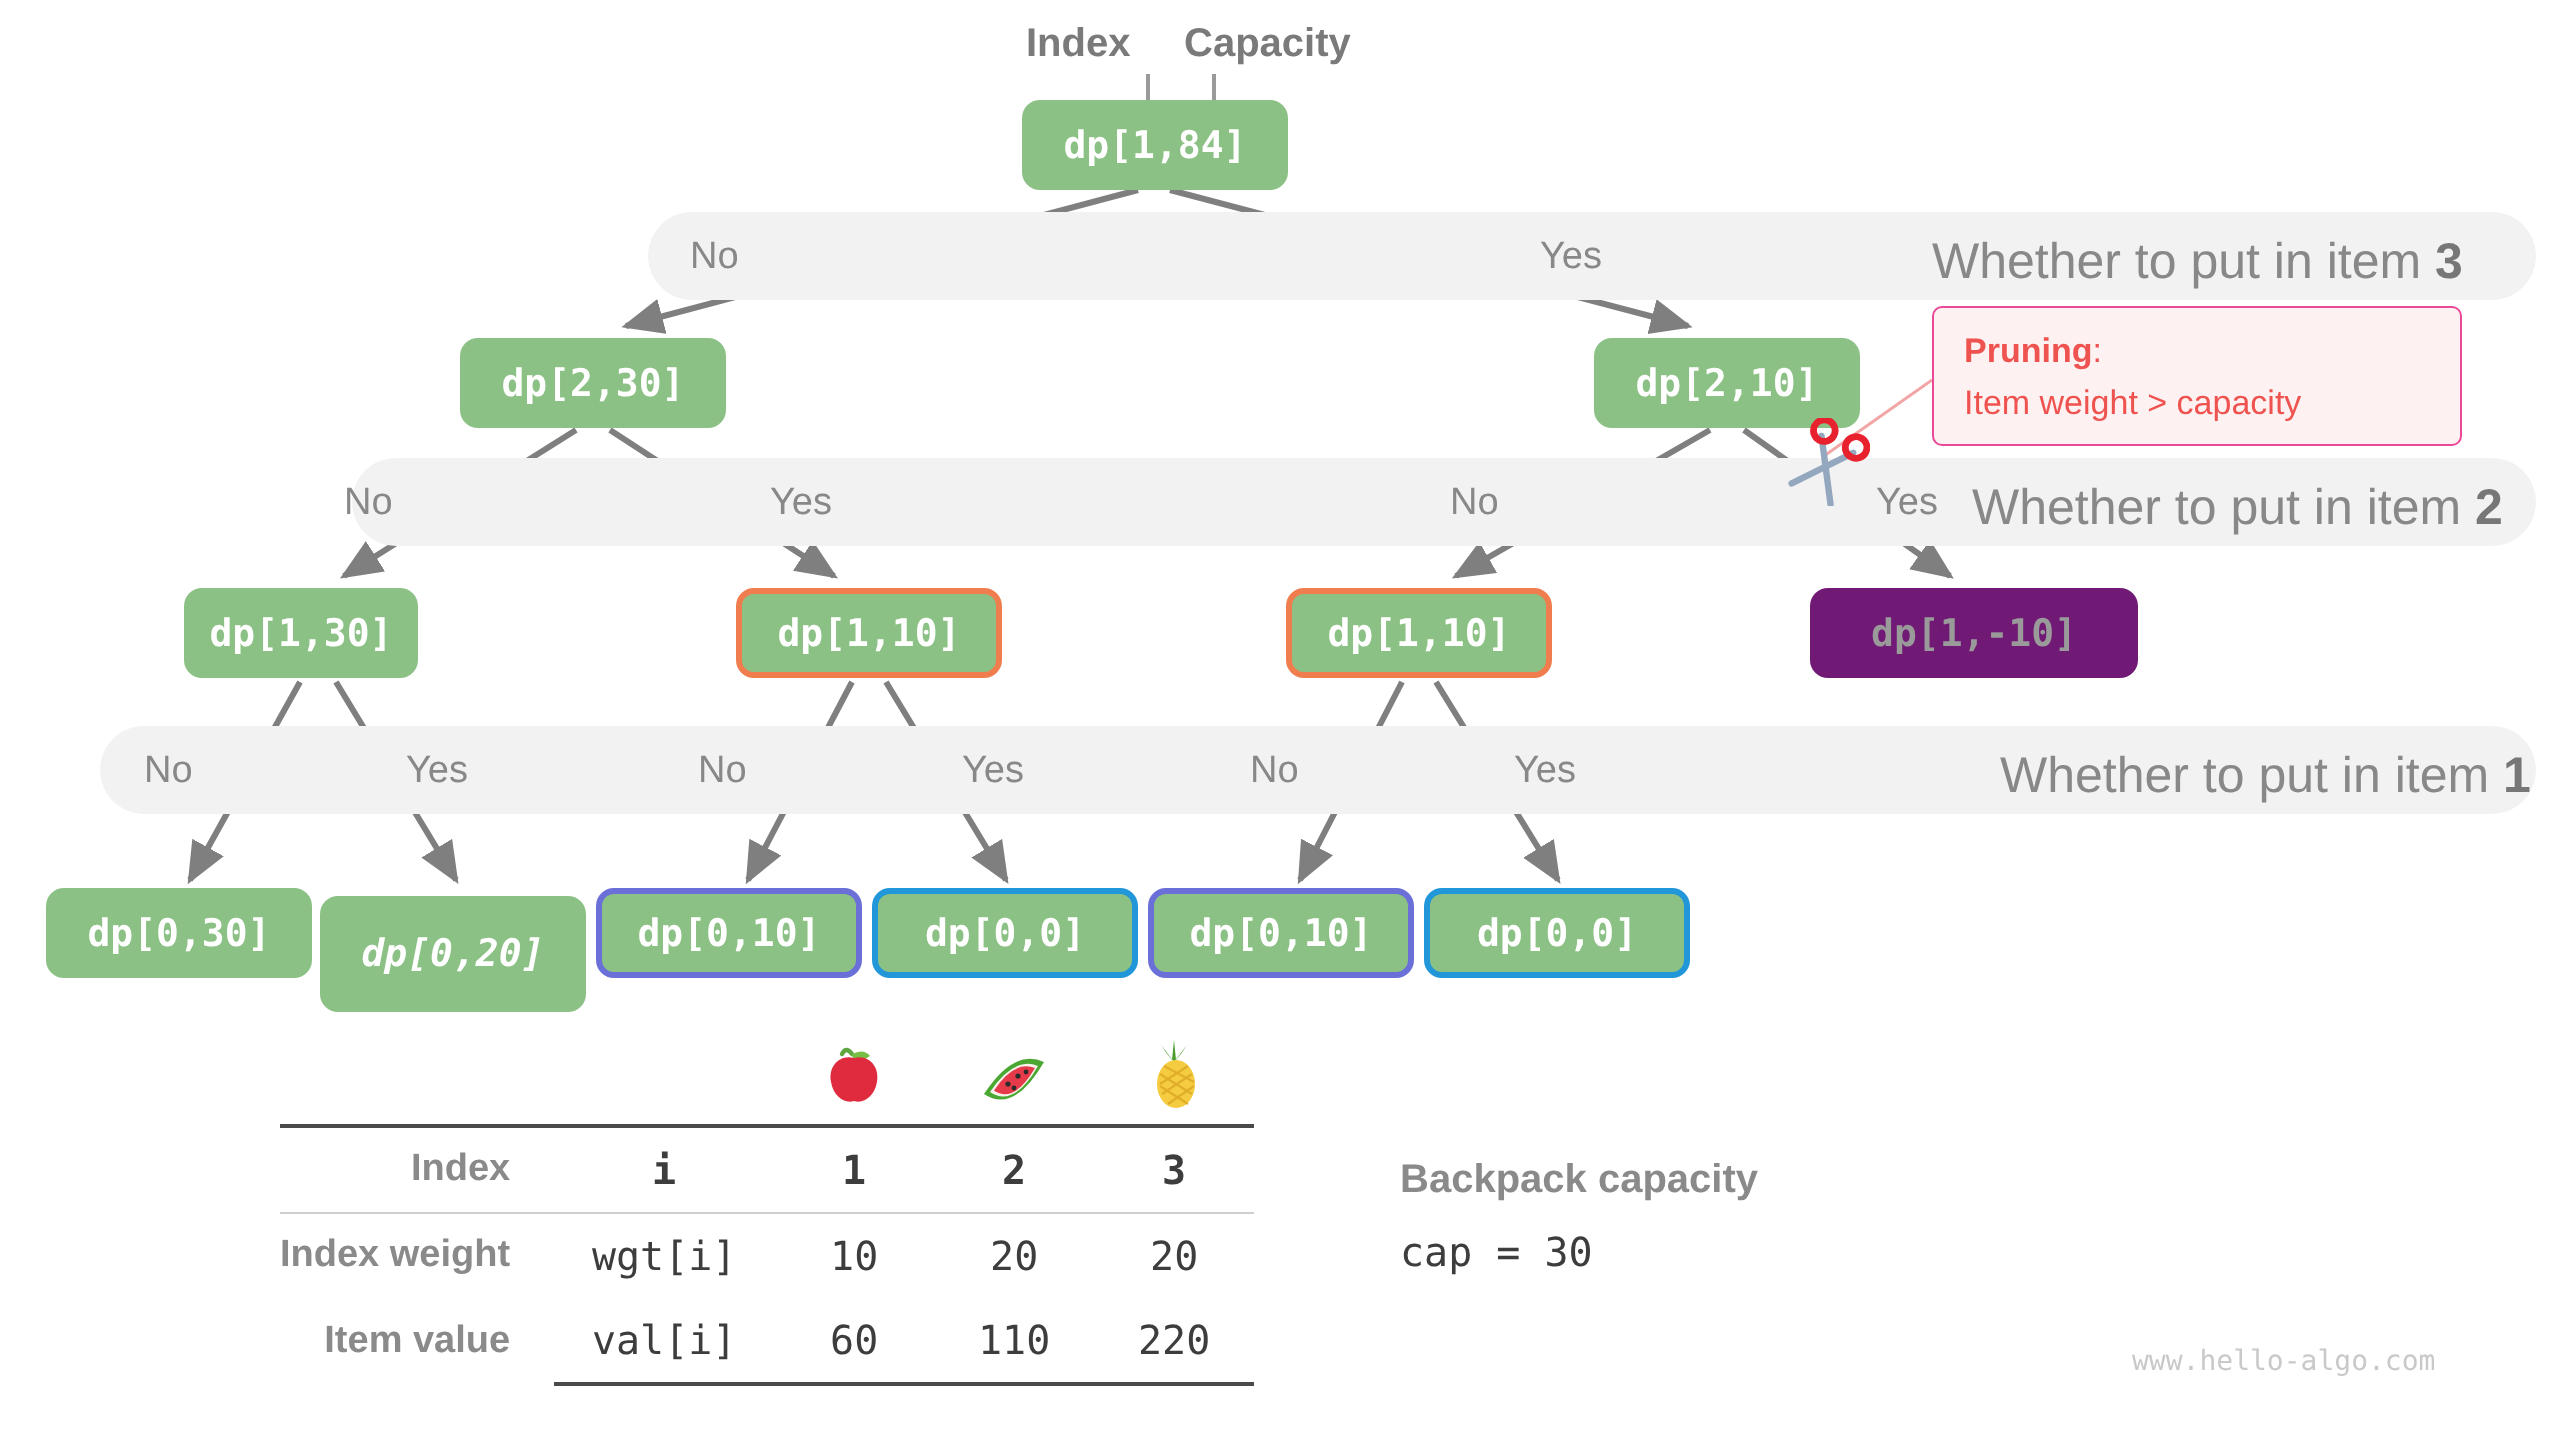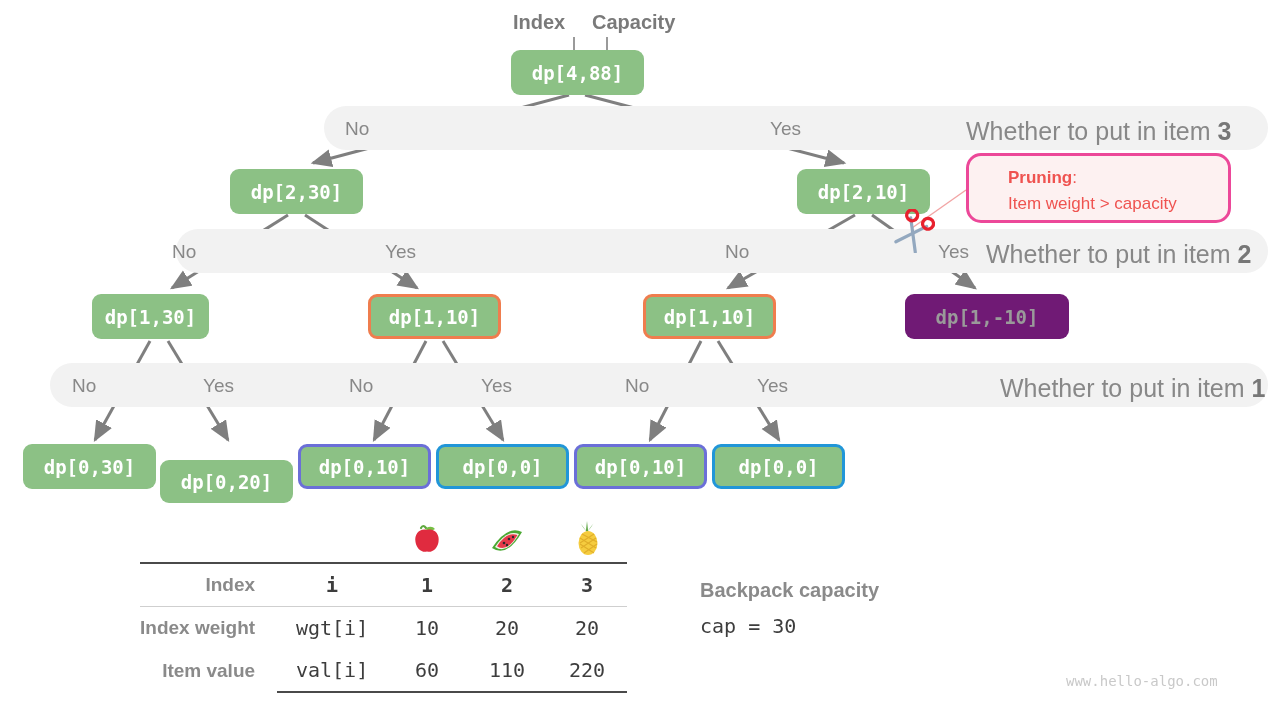--- a/index.html
+++ b/index.html
@@ -43,22 +43,22 @@
 
   
   .hdr{
     position:absolute;color:#7a7a7a;font-size:20px;font-weight:bold;
     white-space:nowrap;line-height:1;
   }
 
   
   #prune-box{
     position:absolute;left:966px;top:153px;width:265px;height:70px;
-    background:#fdf1f1;border:3px solid #ec4899;border-radius:15px;
-    box-sizing:border-box;padding:9px 0 0 39px;
+    background:#fdf1f1;border:1px solid #ec4899;border-radius:5px;
+    box-sizing:border-box;padding:9px 0 0 15px;
   }
   #prune-box .l1{color:#ef5350;font-size:17px;line-height:1.55;white-space:nowrap;}
   #prune-box .l1 b{font-weight:bold;}
   #prune-box .l2{color:#ef5350;font-size:17px;line-height:1.55;white-space:nowrap;}
 
   
   #tbl{position:absolute;left:140px;top:518px;}
   table{border-collapse:collapse;}
   td{padding:0;}
   .rowlbl{
@@ -153,32 +153,32 @@
   <div class="bar-lbl" style="left:72px;top:376px;">No</div>
   <div class="bar-lbl" style="left:203px;top:376px;">Yes</div>
   <div class="bar-lbl" style="left:349px;top:376px;">No</div>
   <div class="bar-lbl" style="left:481px;top:376px;">Yes</div>
   <div class="bar-lbl" style="left:625px;top:376px;">No</div>
   <div class="bar-lbl" style="left:757px;top:376px;">Yes</div>
   <div class="bar-title" style="left:1000px;top:376px;">
     <span>Whether to put in item </span><b>1</b>
   </div>
 
-  <div class="node" style="left:511px;top:50px;width:133px;height:45px;">dp[4,88]</div>
+  <div class="node" style="left:511px;top:50px;width:133px;height:45px;">dp[1,84]</div>
 
   <div class="node" style="left:230px;top:169px;width:133px;height:45px;">dp[2,30]</div>
   <div class="node" style="left:797px;top:169px;width:133px;height:45px;">dp[2,10]</div>
 
   <div class="node" style="left:92px;top:294px;width:117px;height:45px;">dp[1,30]</div>
   <div class="node orange" style="left:368px;top:294px;width:133px;height:45px;">dp[1,10]</div>
   <div class="node orange" style="left:643px;top:294px;width:133px;height:45px;">dp[1,10]</div>
   <div class="node gray" style="left:905px;top:294px;width:164px;height:45px;">dp[1,-10]</div>
 
   <div class="node" style="left:23px;top:444px;width:133px;height:45px;">dp[0,30]</div>
-  <div class="node" style="left:160px;top:460px;width:133px;height:43px;">dp[0,20]</div>
+  <div class="node" style="left:160px;top:448px;width:133px;height:58px;font-style:italic;">dp[0,20]</div>
   <div class="node purple" style="left:298px;top:444px;width:133px;height:45px;">dp[0,10]</div>
   <div class="node blue" style="left:436px;top:444px;width:133px;height:45px;">dp[0,0]</div>
   <div class="node purple" style="left:574px;top:444px;width:133px;height:45px;">dp[0,10]</div>
   <div class="node blue" style="left:712px;top:444px;width:133px;height:45px;">dp[0,0]</div>
 
   <svg style="position:absolute;left:893px;top:209px;width:42px;height:44px;" viewBox="0 0 42 44">
     <g transform="rotate(28 21 22)">
       <line x1="12" y1="12" x2="32" y2="40" stroke="#93a8bf" stroke-width="3.2" stroke-linecap="round"></line>
       <line x1="30" y1="12" x2="10" y2="40" stroke="#93a8bf" stroke-width="3.2" stroke-linecap="round"></line>
       <circle cx="12" cy="9" r="5.4" fill="none" stroke="#e8212e" stroke-width="3.4"></circle>

